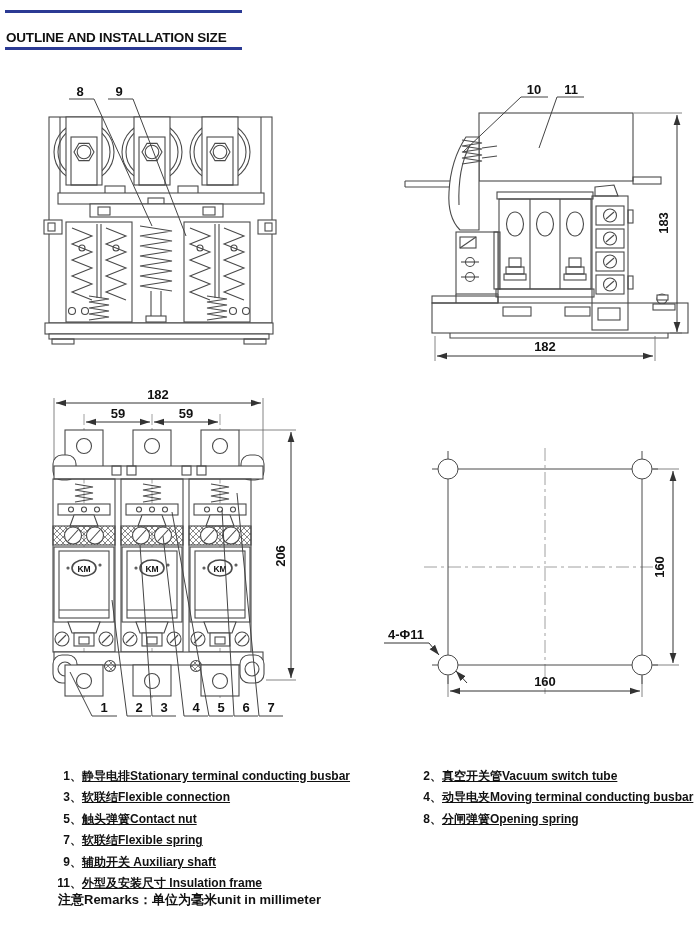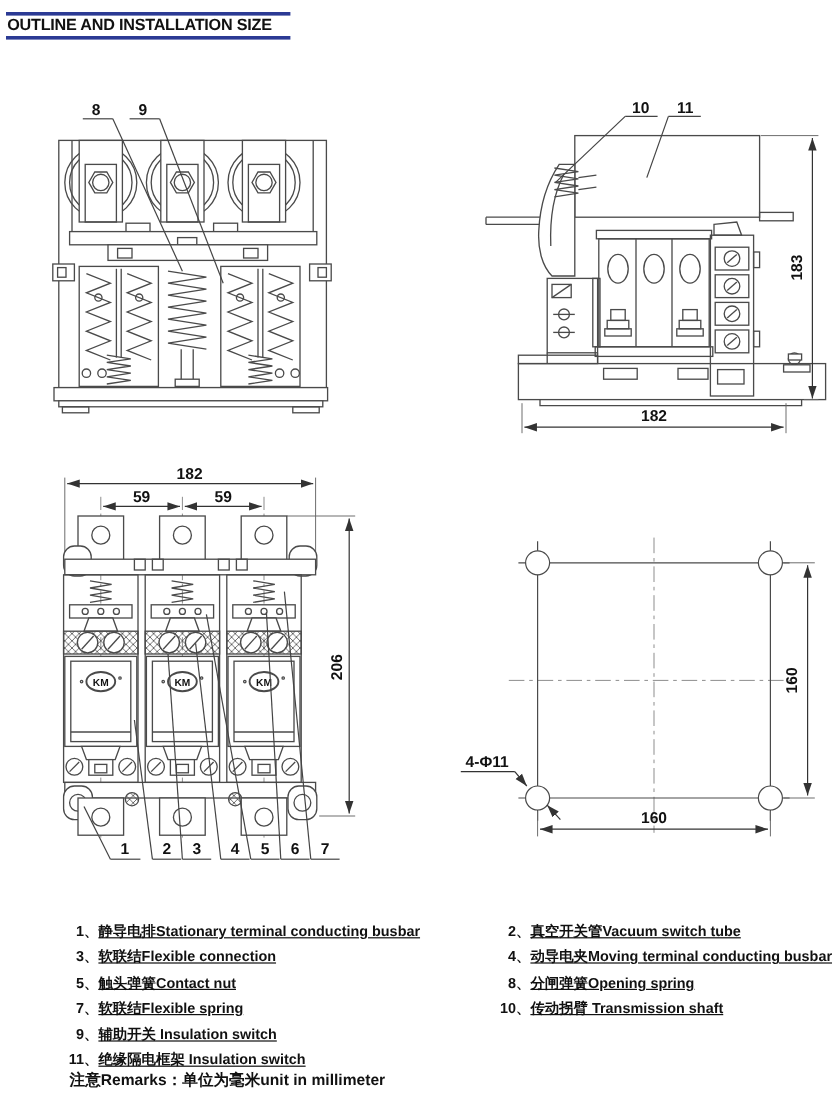--- a/index.html
+++ b/index.html
@@ -4,21 +4,21 @@
 <style>
   html,body{margin:0;padding:0;background:#f5f5f5;}
   .page{position:relative;width:700px;height:926px;background:#ffffff;margin:0 auto;
         font-family:"Liberation Sans",sans-serif;overflow:hidden;}
   .page svg{position:absolute;left:0;top:0;}
   
   .title-block{position:absolute;left:5px;top:10px;width:237px;}
   .rule{height:3px;background:#2b3a94;}
   .title-zh{margin:2px 0 0 2px;font-size:15px;font-weight:700;color:#111;
             letter-spacing:17px;white-space:nowrap;line-height:16px;}
-  .title-en{margin:0 0 2px 1px;font-size:13.5px;font-weight:700;color:#111;
+  .title-en{margin:17px 0 2px 1px;font-size:13.5px;font-weight:700;color:#111;
             letter-spacing:-0.2px;white-space:nowrap;line-height:15px;}
   
   .parts-col{position:absolute;top:766px;color:#111;font-size:12px;font-weight:700;text-decoration:underline;}
   .parts-left{left:48px;width:330px;}
   .parts-right{left:408px;width:292px;}
   .prow{height:21.4px;line-height:21.4px;white-space:nowrap;}
   .pnum{display:inline-block;width:34px;text-align:right;}
   .remarks{position:absolute;left:58px;top:891px;font-size:13px;font-weight:700;color:#111;white-space:nowrap;}
   
   svg text{font-family:"Liberation Sans",sans-serif;font-weight:700;font-size:13px;fill:#111;stroke:none;}
@@ -349,25 +349,24 @@
     <div class="rule"></div>
     <h2 class="title-en">OUTLINE AND INSTALLATION SIZE</h2>
     <div class="rule"></div>
   </header>
 
   <section class="parts-col parts-left">
     <div class="prow"><span class="pnum">1、</span><span>静导电排Stationary terminal conducting busbar</span></div>
     <div class="prow"><span class="pnum">3、</span><span>软联结Flexible connection</span></div>
     <div class="prow"><span class="pnum">5、</span><span>触头弹簧Contact nut</span></div>
     <div class="prow"><span class="pnum">7、</span><span>软联结Flexible spring</span></div>
-    <div class="prow"><span class="pnum">9、</span><span>辅助开关 Insulation switch</span></div>
-    <div class="prow"><span class="pnum">11、</span><span>绝缘隔电框架 Insulation switch</span></div>
+    <div class="prow"><span class="pnum">9、</span><span>辅助开关 Auxiliary shaft</span></div>
+    <div class="prow"><span class="pnum">11、</span><span>外型及安装尺寸 Insulation frame</span></div>
   </section>
 
   <section class="parts-col parts-right">
     <div class="prow"><span class="pnum">2、</span><span>真空开关管Vacuum switch tube</span></div>
     <div class="prow"><span class="pnum">4、</span><span>动导电夹Moving terminal conducting busbar</span></div>
     <div class="prow"><span class="pnum">8、</span><span>分闸弹簧Opening spring</span></div>
-    <div class="prow"><span class="pnum">10、</span><span>传动拐臂 Transmission shaft</span></div>
   </section>
 
   <div class="remarks">注意Remarks：单位为毫米unit in millimeter</div>
 </div>
 
 </body></html>

